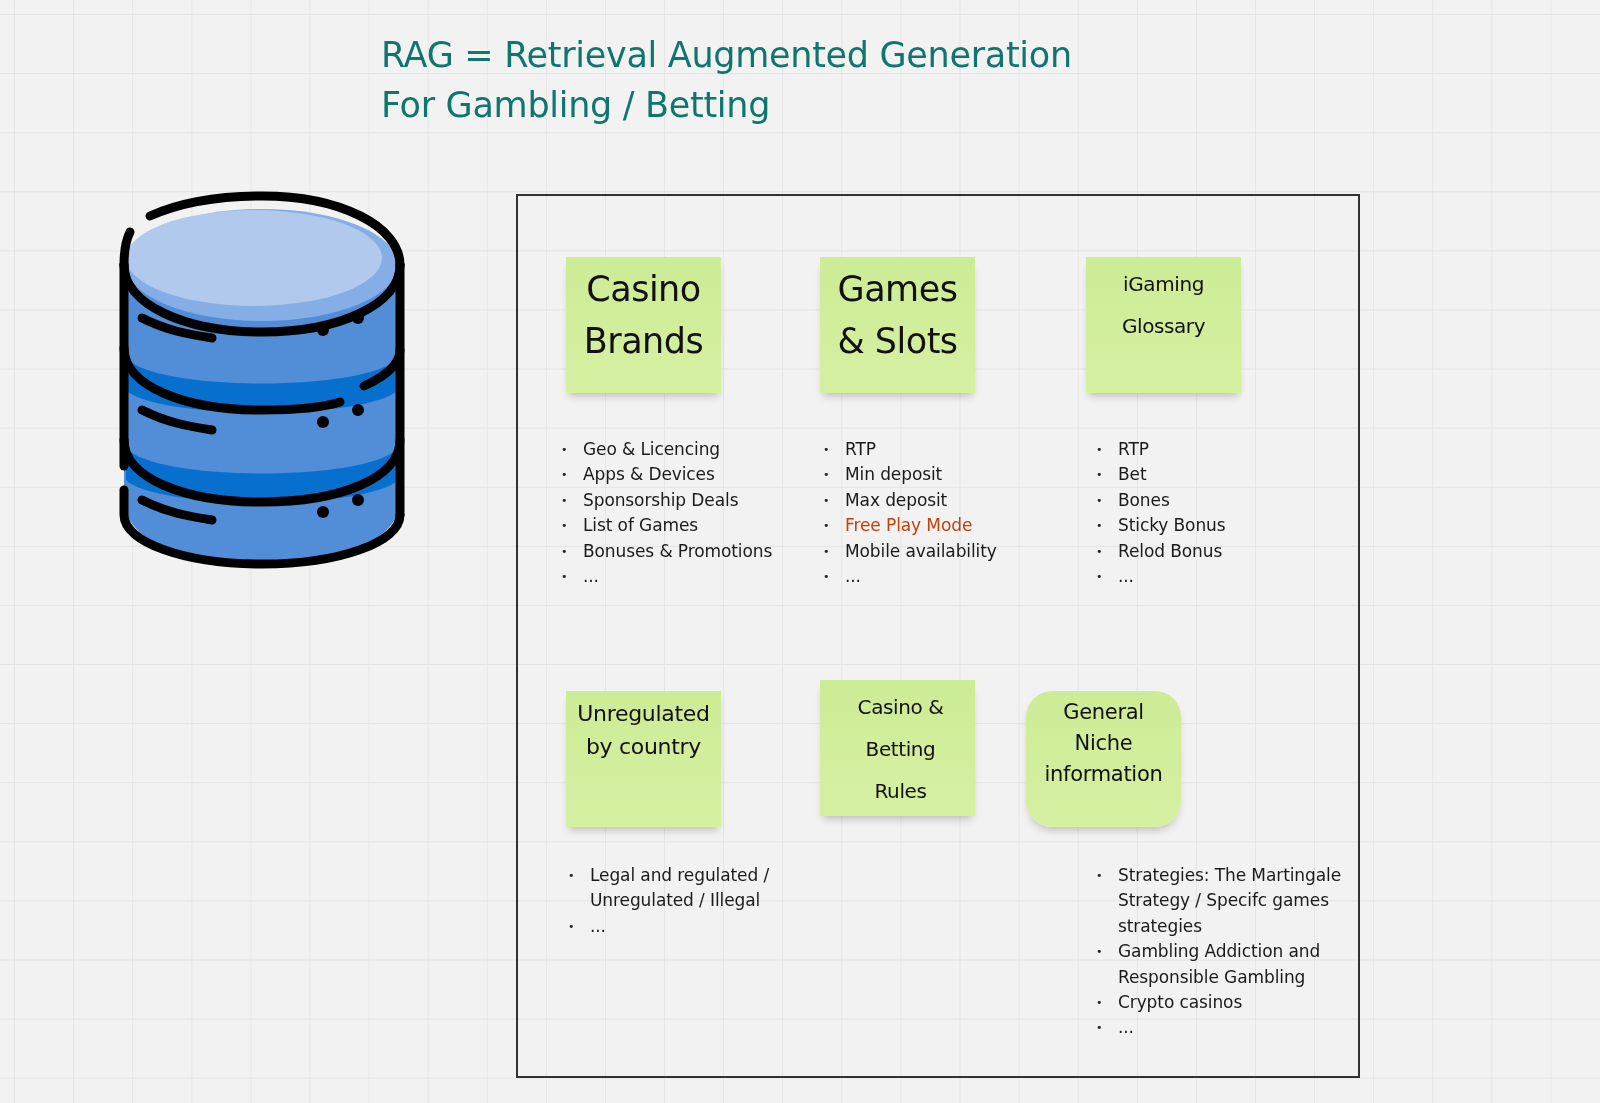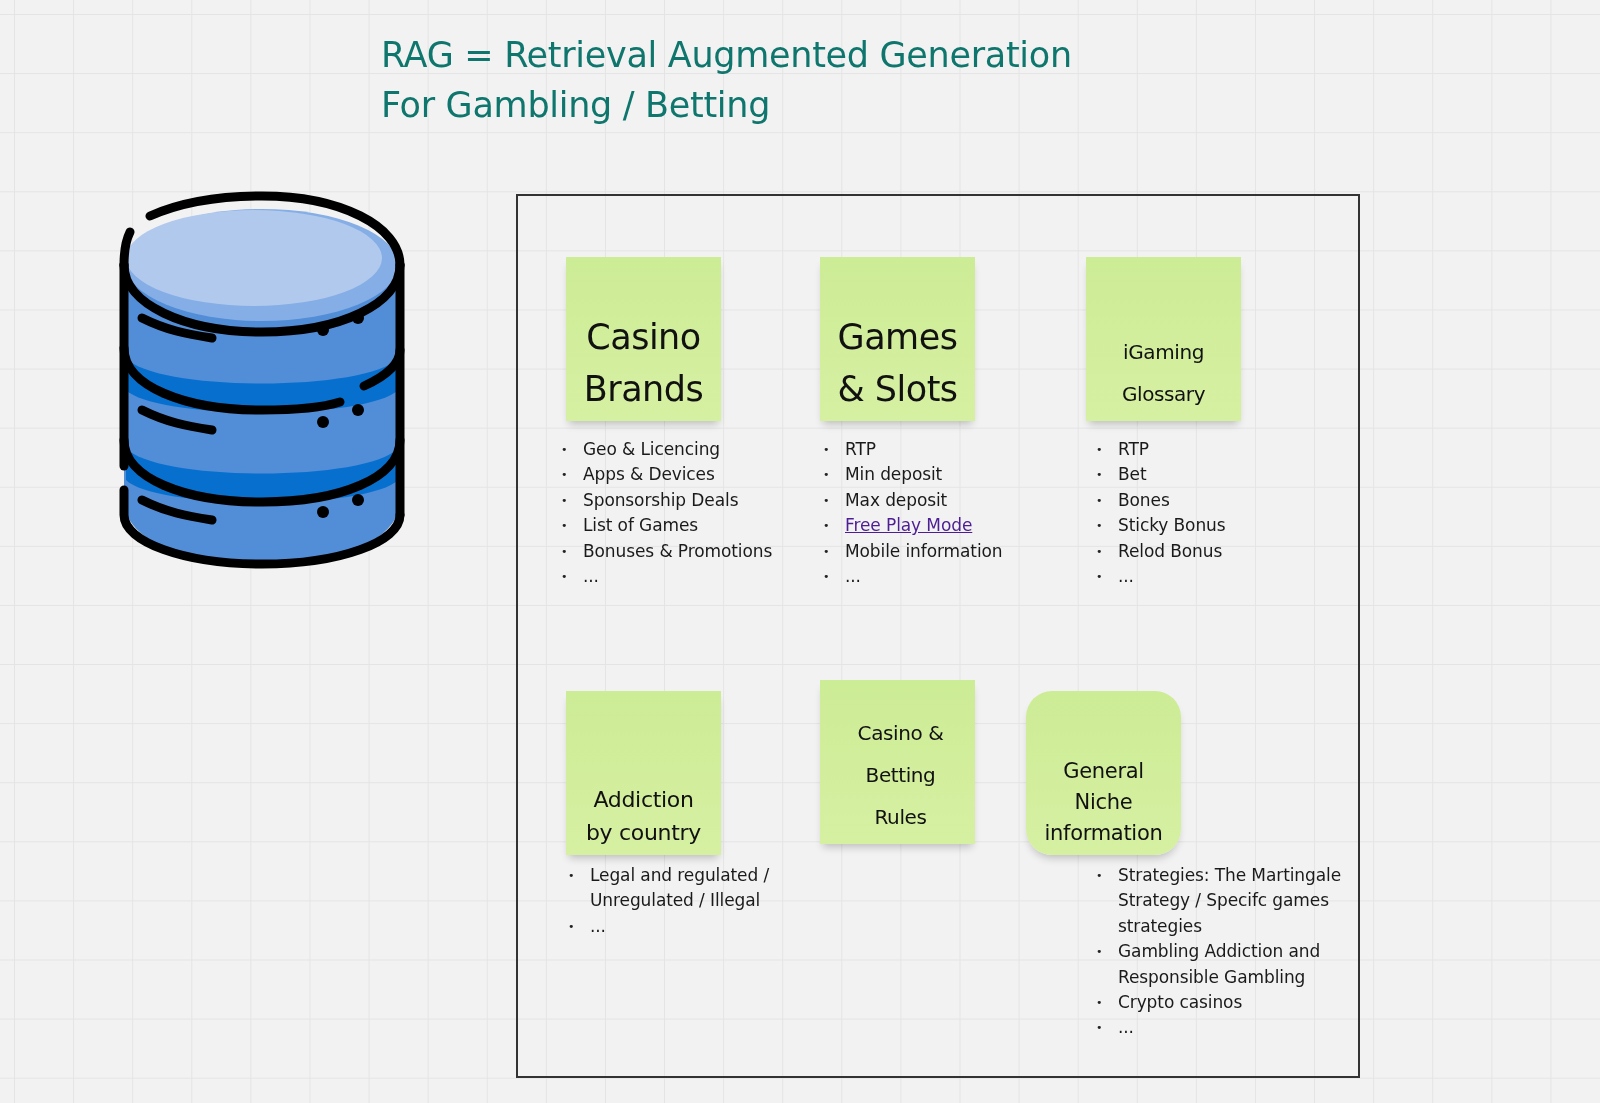--- a/index.html
+++ b/index.html
@@ -19,40 +19,40 @@
     font-size:35px; line-height:50px; color:#0f766e; letter-spacing:-0.3px;
     font-family:"DejaVu Sans", sans-serif; font-weight:normal;
   }
   .title div { white-space:nowrap; }
   .db-icon { position:absolute; left:116px; top:190px; width:292px; height:386px; }
   .frame {
     position:absolute; left:516px; top:194px; width:844px; height:884px;
     border:2px solid #333; box-sizing:border-box;
   }
   .sticky {
-    position:absolute; width:155px; height:164px;
+    position:absolute; width:155px; height:136px;
     background:linear-gradient(to bottom, #cdec96 0%, #d6f0a2 100%);
     box-shadow:0 6px 8px -3px rgba(0,0,0,0.22);
-    display:flex; align-items:flex-end; justify-content:center; text-align:center;
+    display:flex; align-items:flex-start; justify-content:center; text-align:center;
     box-sizing:border-box; padding:6px;
   }
   .sticky span { display:block; color:#111; }
   .s-big { font-size:35px; line-height:52px; letter-spacing:-0.5px; }
   .s-med { font-size:20px; line-height:42px; letter-spacing:-0.4px; }
   .s-sm { font-size:22px; line-height:33px; letter-spacing:-0.3px; }
   .s-xs { font-size:21px; line-height:31px; letter-spacing:-0.3px; }
   .blist {
     position:absolute; margin:0; padding:0; list-style:none;
     font-size:17px; line-height:25.4px; color:#1a1a1a; letter-spacing:-0.1px;
   }
   .blist li { position:relative; padding-left:22px; }
   .blist li::before {
     content:"•"; position:absolute; left:0; top:0; font-size:11px; color:#222;
   }
-  .blist li.link { color:#4c1d95;text-decoration:underline; }
+  .blist li.link { color:#c2410c; }
 </style>
 </head>
 <body>
 
 <div class="title">
   <div>RAG = Retrieval Augmented Generation</div>
   <div>For Gambling / Betting</div>
 </div>
 
 <svg class="db-icon" viewBox="0 0 292 386" xmlns="http://www.w3.org/2000/svg">
@@ -108,42 +108,42 @@
   <div class="s-big">
     <span>Games</span>
     <span>&amp; Slots</span>
   </div>
 </div>
 <ul class="blist" style="left:823px; top:437px;">
   <li>RTP</li>
   <li>Min deposit</li>
   <li>Max deposit</li>
   <li class="link">Free Play Mode</li>
-  <li>Mobile information</li>
+  <li>Mobile availability</li>
   <li>...</li>
 </ul>
 
 <div class="sticky" style="left:1086px; top:257px;">
   <div class="s-med">
     <span>iGaming</span>
     <span>Glossary</span>
   </div>
 </div>
 <ul class="blist" style="left:1096px; top:437px;">
   <li>RTP</li>
   <li>Bet</li>
   <li>Bones</li>
   <li>Sticky Bonus</li>
   <li>Relod Bonus</li>
   <li>...</li>
 </ul>
 
 <div class="sticky" style="left:566px; top:691px;">
   <div class="s-sm">
-    <span>Addiction</span>
+    <span>Unregulated</span>
     <span>by country</span>
   </div>
 </div>
 <ul class="blist" style="left:568px; top:863px; width:270px;">
   <li>Legal and regulated / Unregulated / Illegal</li>
   <li>...</li>
 </ul>
 
 <div class="sticky" style="left:820px; top:680px;padding-left:12px;">
   <div class="s-med">

